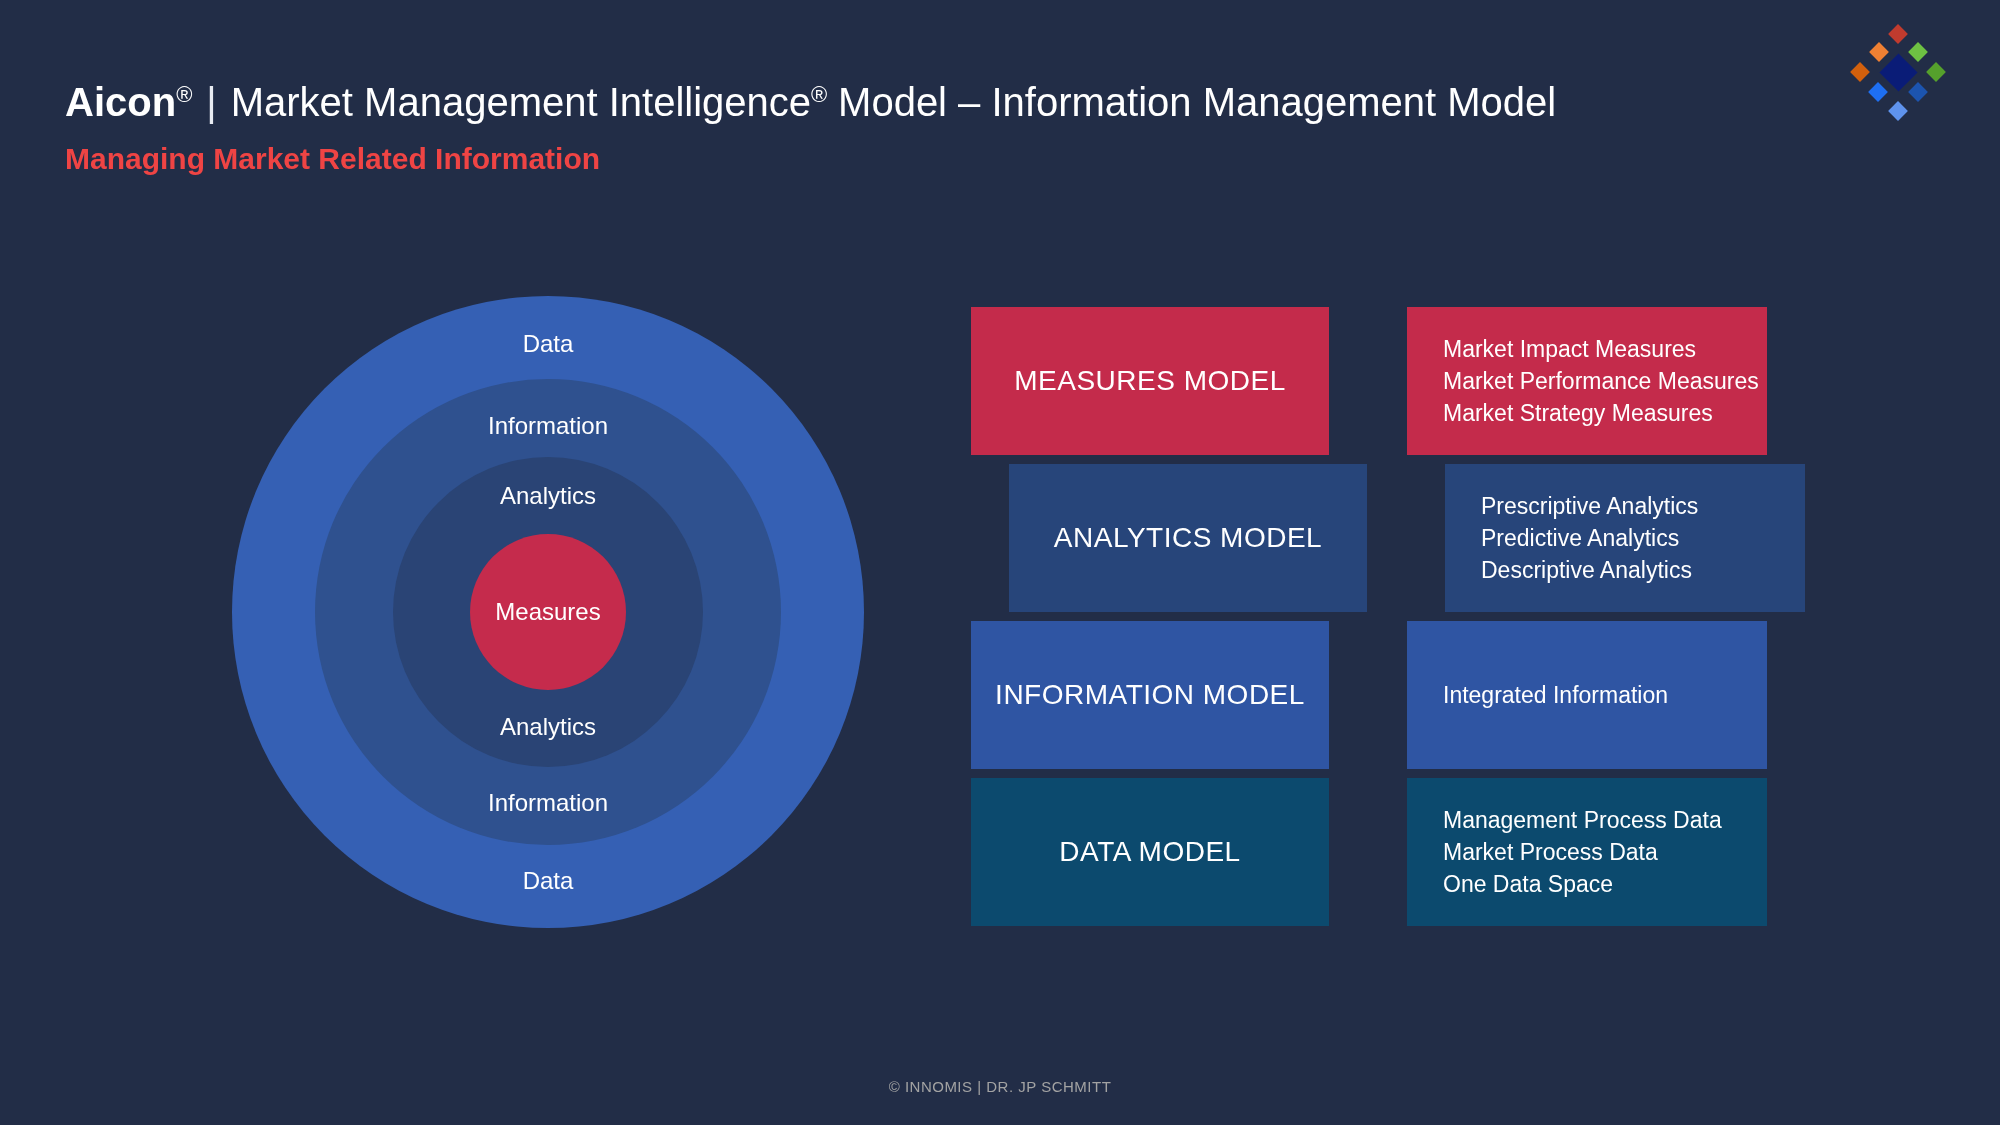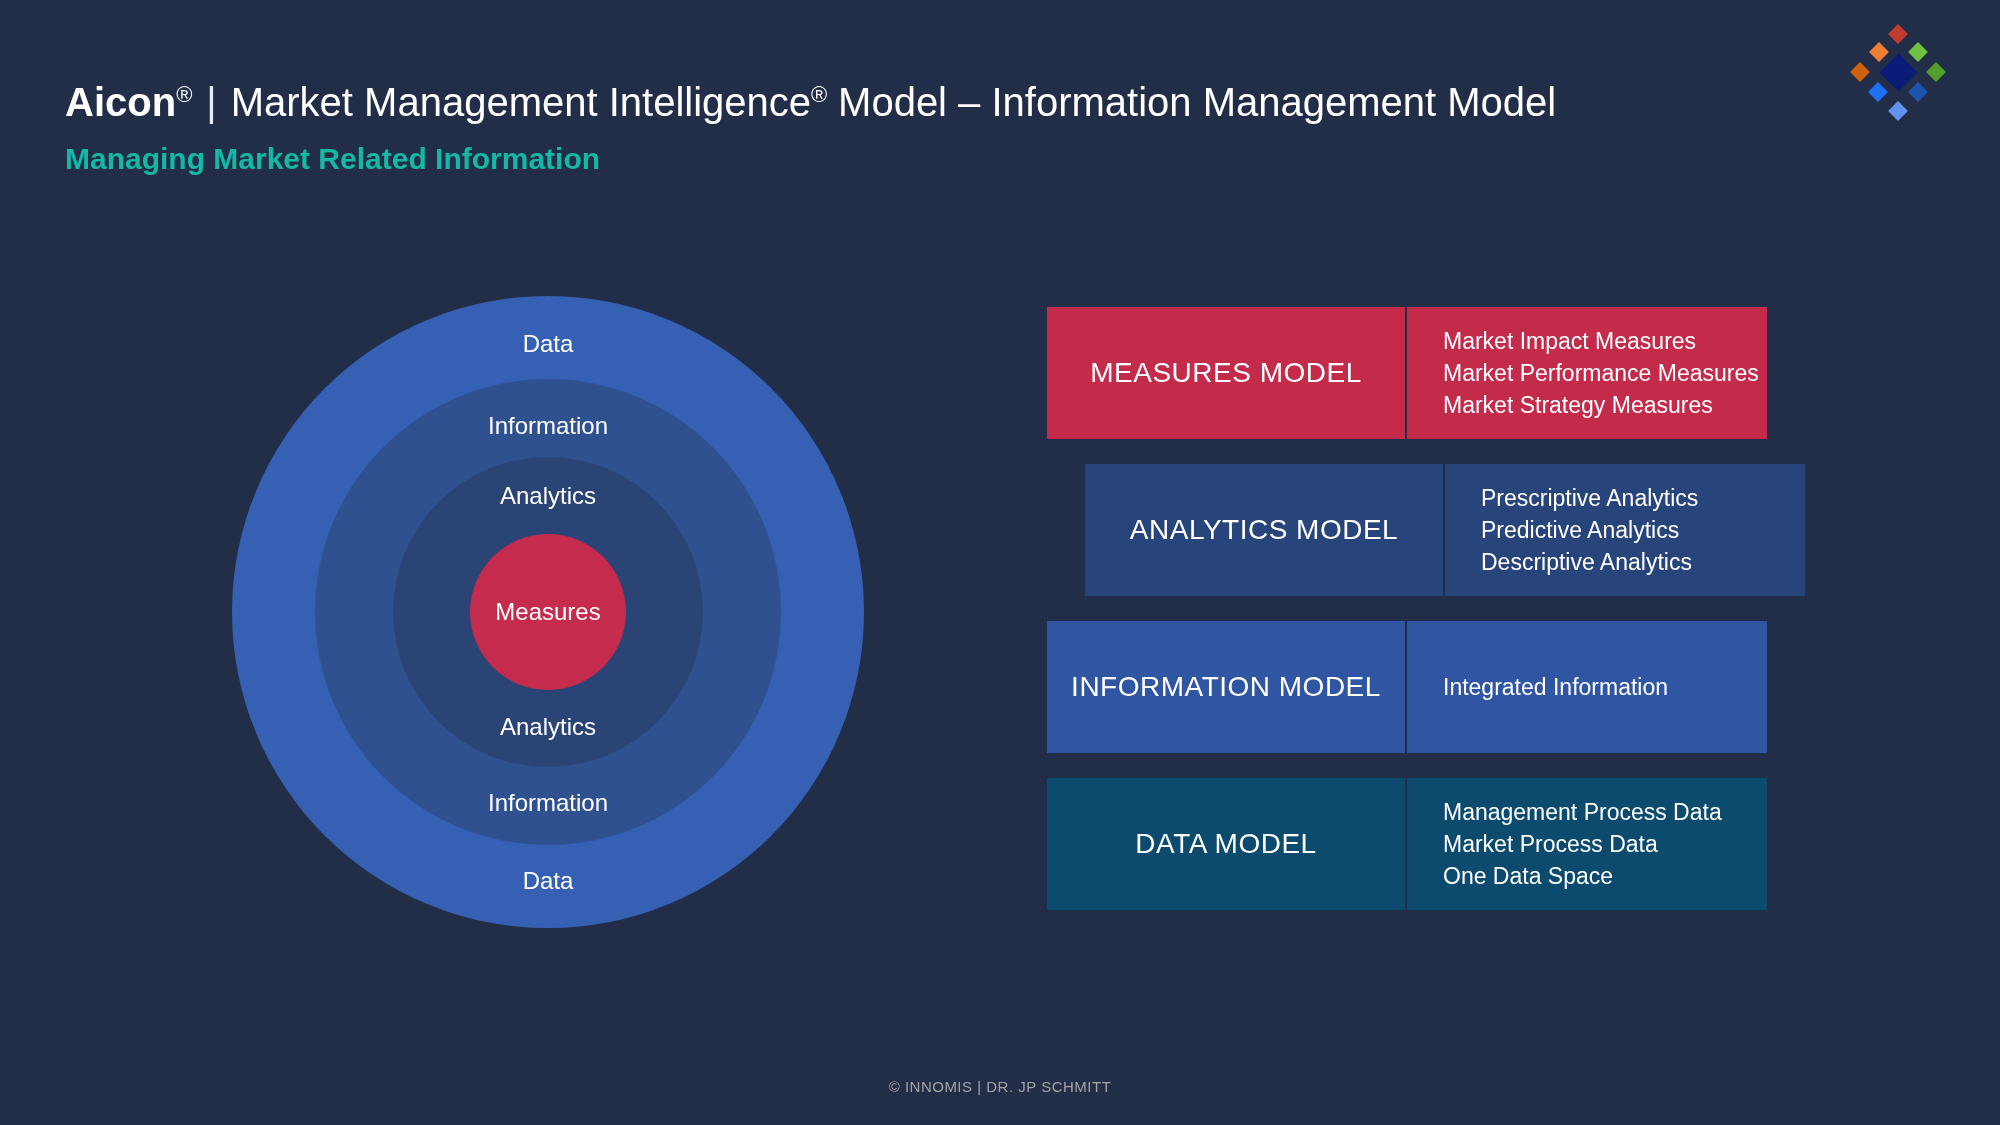--- a/index.html
+++ b/index.html
@@ -17,21 +17,21 @@
     font-size:40px;font-weight:400;color:#ffffff;
     white-space:nowrap;
     margin-top:35px;
   }
   .title .brand{font-weight:700;}
   .title sup{font-size:55%;vertical-align:super;line-height:0;}
   .title .sep{margin:0 14px;font-weight:300;color:#e8ebf2;}
   .title .rest{margin-left:0.27em;}
   .subtitle{
     position:absolute;left:65px;top:142px;
-    font-size:30px;font-weight:700;color:#14b8a6;
+    font-size:30px;font-weight:700;color:#ef4444;
   }
   
   .logo{position:absolute;left:1848px;top:22px;width:100px;height:100px;}
   .dm{position:absolute;transform:rotate(45deg);}
   .dm-s{width:14px;height:14px;}
   .dm-c{width:27px;height:27px;left:36.5px;top:36.5px;background:#0a1c77;}
   .dm-top{left:43px;top:5px;background:#c13b2e;}
   .dm-tl{left:24px;top:23px;background:#ef8033;}
   .dm-tr{left:63px;top:23px;background:#6ec143;}
   .dm-l{left:5px;top:43px;background:#d2600d;}
@@ -50,23 +50,23 @@
     font-size:24px;color:#ffffff;white-space:nowrap;
   }
   .lb-data-top{top:344px;}
   .lb-info-top{top:426px;}
   .lb-ana-top{top:496px;}
   .lb-measures{top:612px;}
   .lb-ana-bot{top:727px;}
   .lb-info-bot{top:803px;}
   .lb-data-bot{top:881px;}
   
-  .box{position:absolute;height:132px;}
+  .box{position:absolute;height:148px;}
   .label-box{
-    left:1047px;width:358px;
+    left:971px;width:358px;
     display:flex;align-items:center;justify-content:center;
     font-size:28px;letter-spacing:0.5px;text-align:center;
   }
   .detail-box{
     left:1407px;width:360px;
     display:flex;flex-direction:column;justify-content:center;
     padding-left:36px;box-sizing:border-box;
   }
   .detail-box div{font-size:23px;line-height:32px;}
   .r0{top:307px;}

